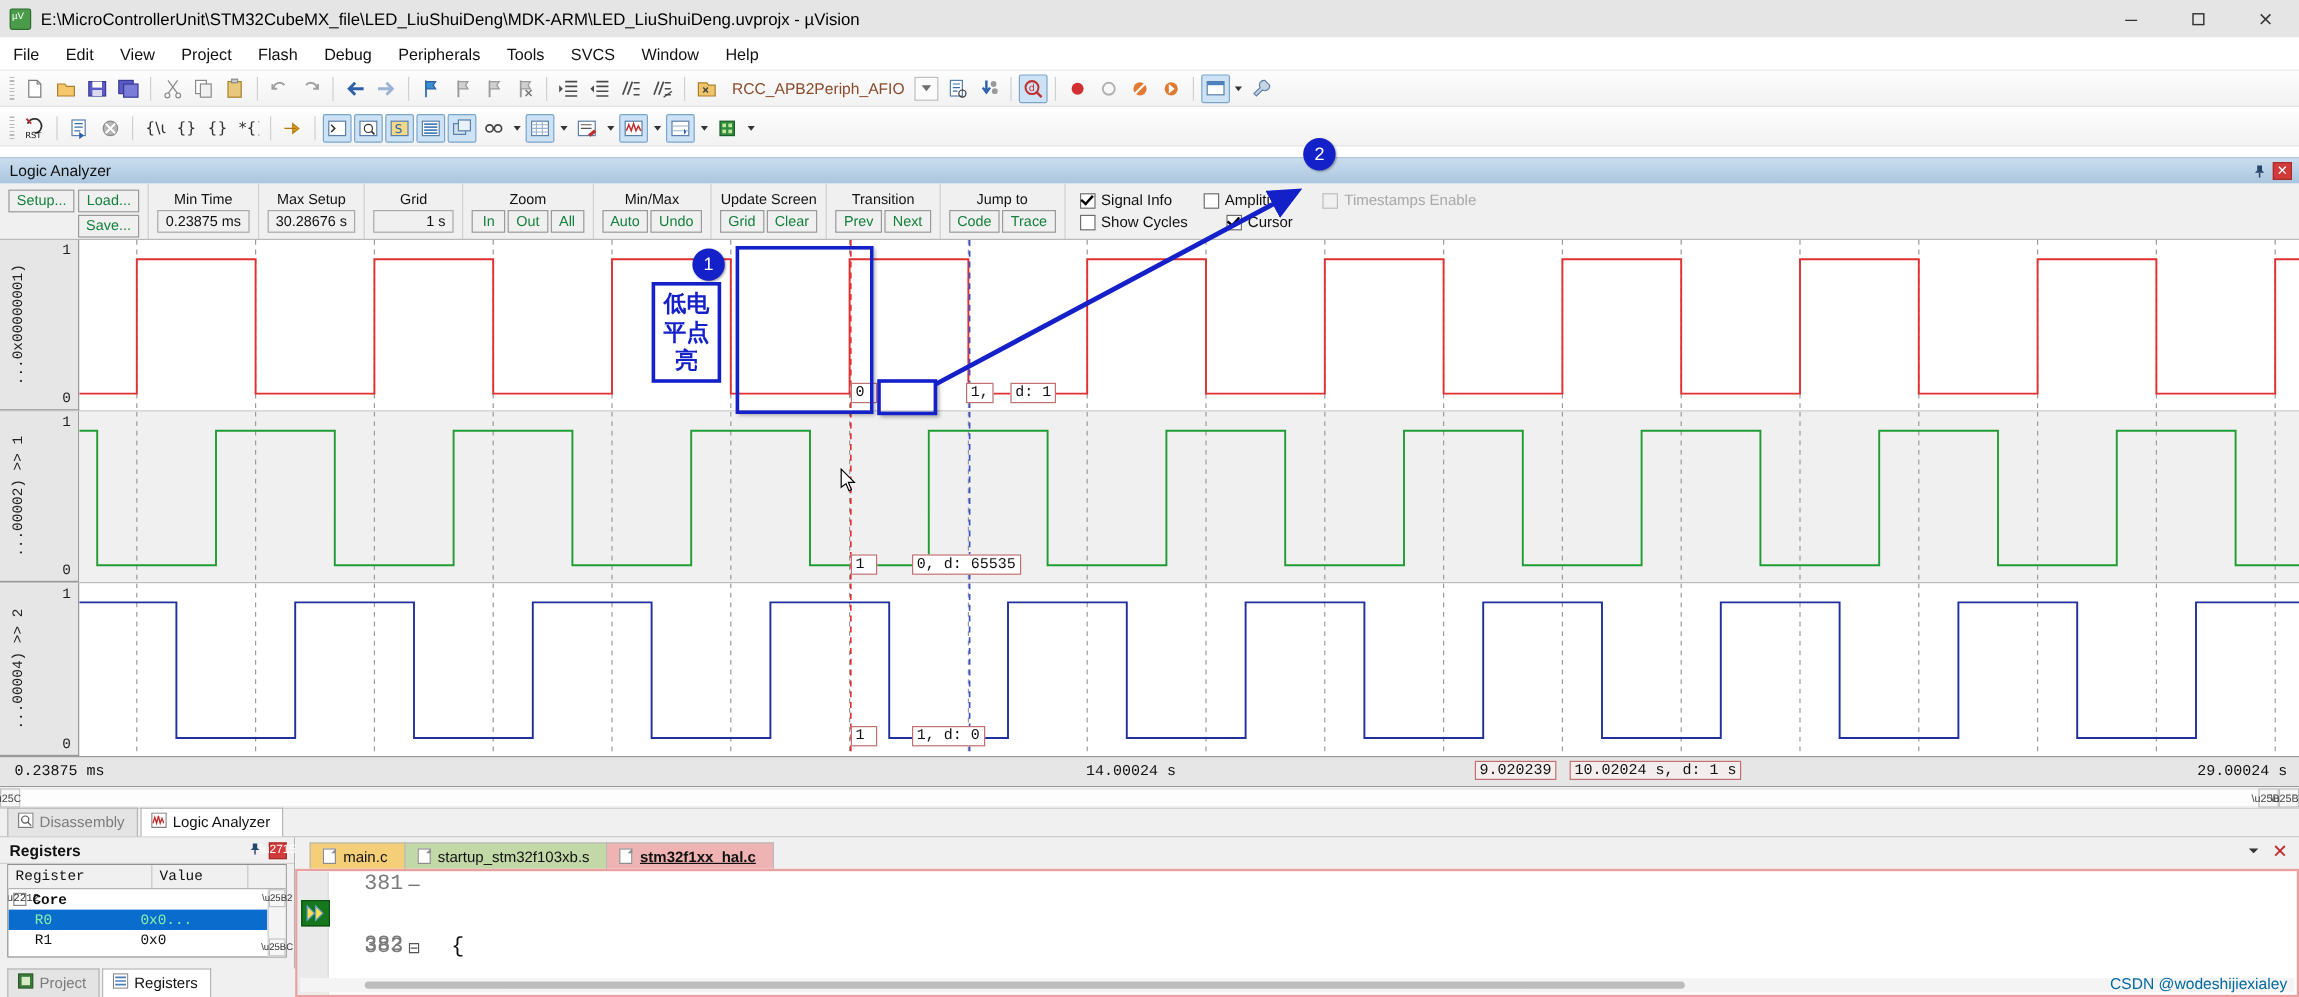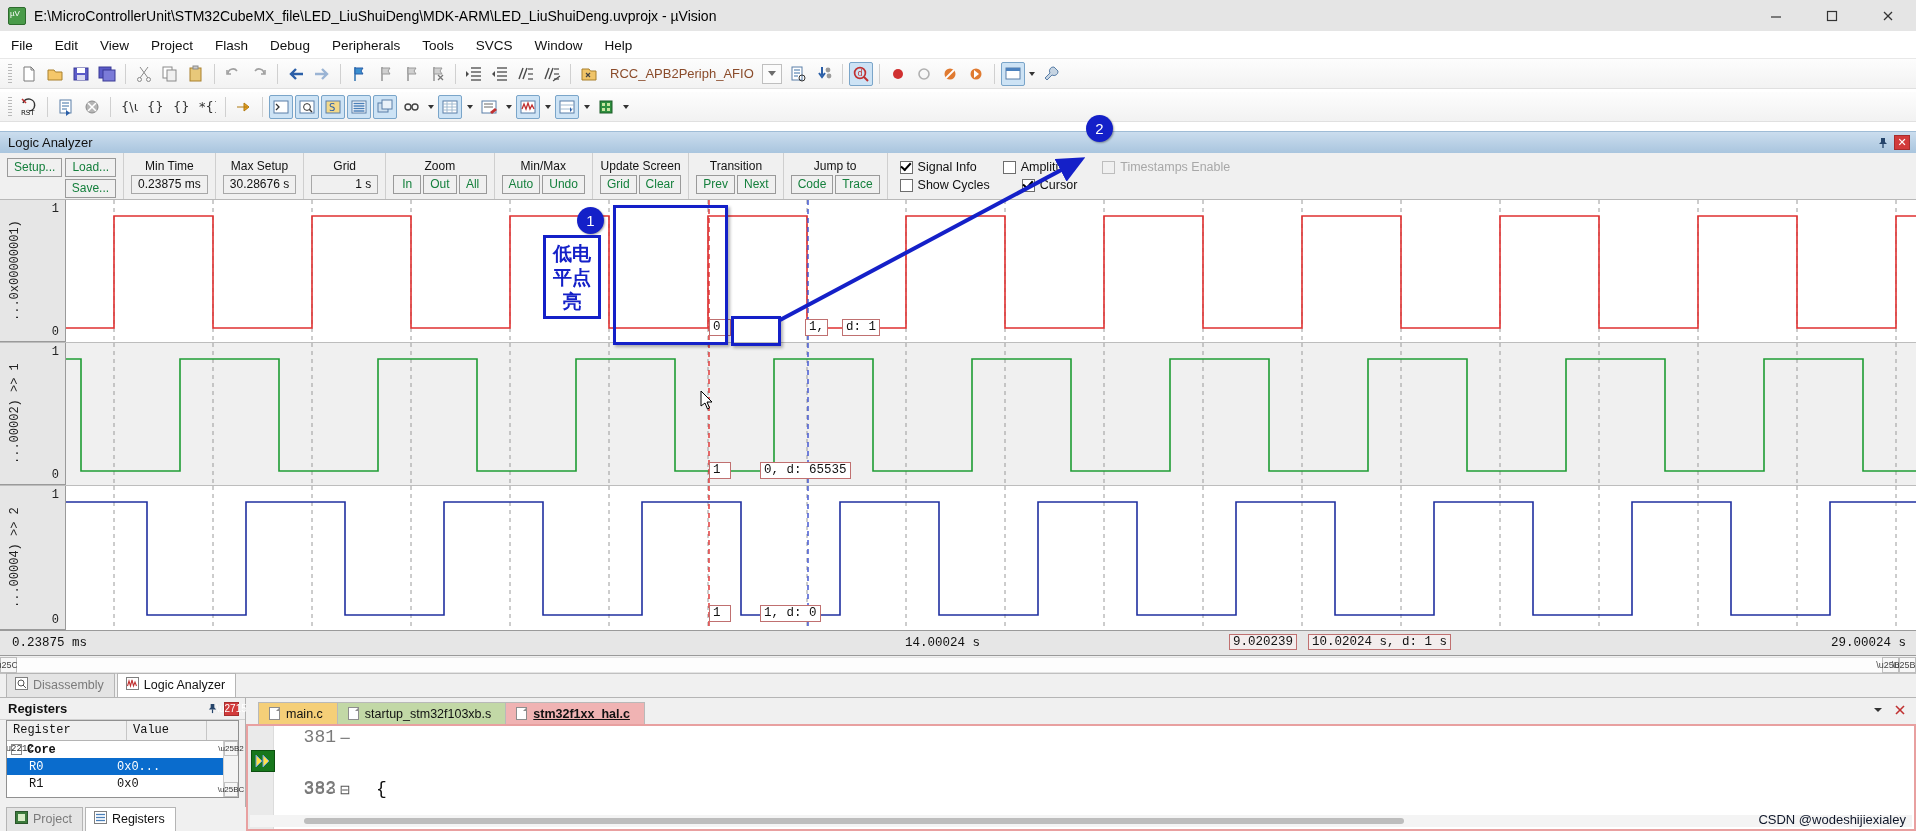--- a/index.html
+++ b/index.html
@@ -240,21 +240,21 @@
     font-family: "Liberation Mono", monospace; font-size: 12px; color: #111;
     padding: 2px 6px; border-right: 1px solid #c6c6c6;
   }
   .reg-th.c1 { width: 120px; }
   .reg-th.c2 { width: 80px; }
   .reg-body { position:absolute; top:20px; left:0; right:15px; bottom:0; overflow:hidden; }
   .reg-rowline {
     display: flex; align-items: center; height: 17px;
     font-family: "Liberation Mono", monospace; font-size: 12px; color: #111;
   }
-  .reg-rowline.sel { background: #0a6ccd; color: #ffffff; }
+  .reg-rowline.sel { background: #0a6ccd; color: #86efac; }
   .reg-indent { width: 22px; flex: none; }
   .reg-expander {
     width: 11px; height: 11px; border: 1px solid #8a8a8a; background: #fff;
     display: inline-flex; align-items: center; justify-content: center;
     font-size: 9px; line-height: 9px; color: #333; margin-left: 4px; margin-right: 5px; flex: none;
   }
   .reg-name { width: 98px; }
   .reg-val { width: 80px; }
   .reg-vscroll {
     position: absolute; right: 0; top: 20px; bottom: 0; width: 15px; background: #f4f4f4;
@@ -326,21 +326,21 @@
   .kw { color: #1414d0; }
   .ed-hscroll {
     position: absolute; left: 2px; right: 2px; bottom: 2px; height: 12px;
     background: #f4f4f4;
   }
   .ed-hthumb {
     position: absolute; left: 54px; width: 1100px; top: 3px; height: 6px;
     background: #bdbdbd; border-radius: 3px;
   }
   .statusbar-wm {
-    position: absolute; right: 10px; bottom: 4px; font-size: 13px; color: #0f172a;
+    position: absolute; right: 10px; bottom: 4px; font-size: 13px; color: #0369a1;
   }
 
   
   .anno { position: absolute; z-index: 50; }
   .badge {
     width: 27px; height: 27px; border-radius: 50%;
     background: #1420c8; color: #fff; font-size: 15px;
     display: flex; align-items: center; justify-content: center;
     font-family: "Liberation Sans", sans-serif;
     box-shadow: 1px 1px 2px rgba(0,0,0,.35);

